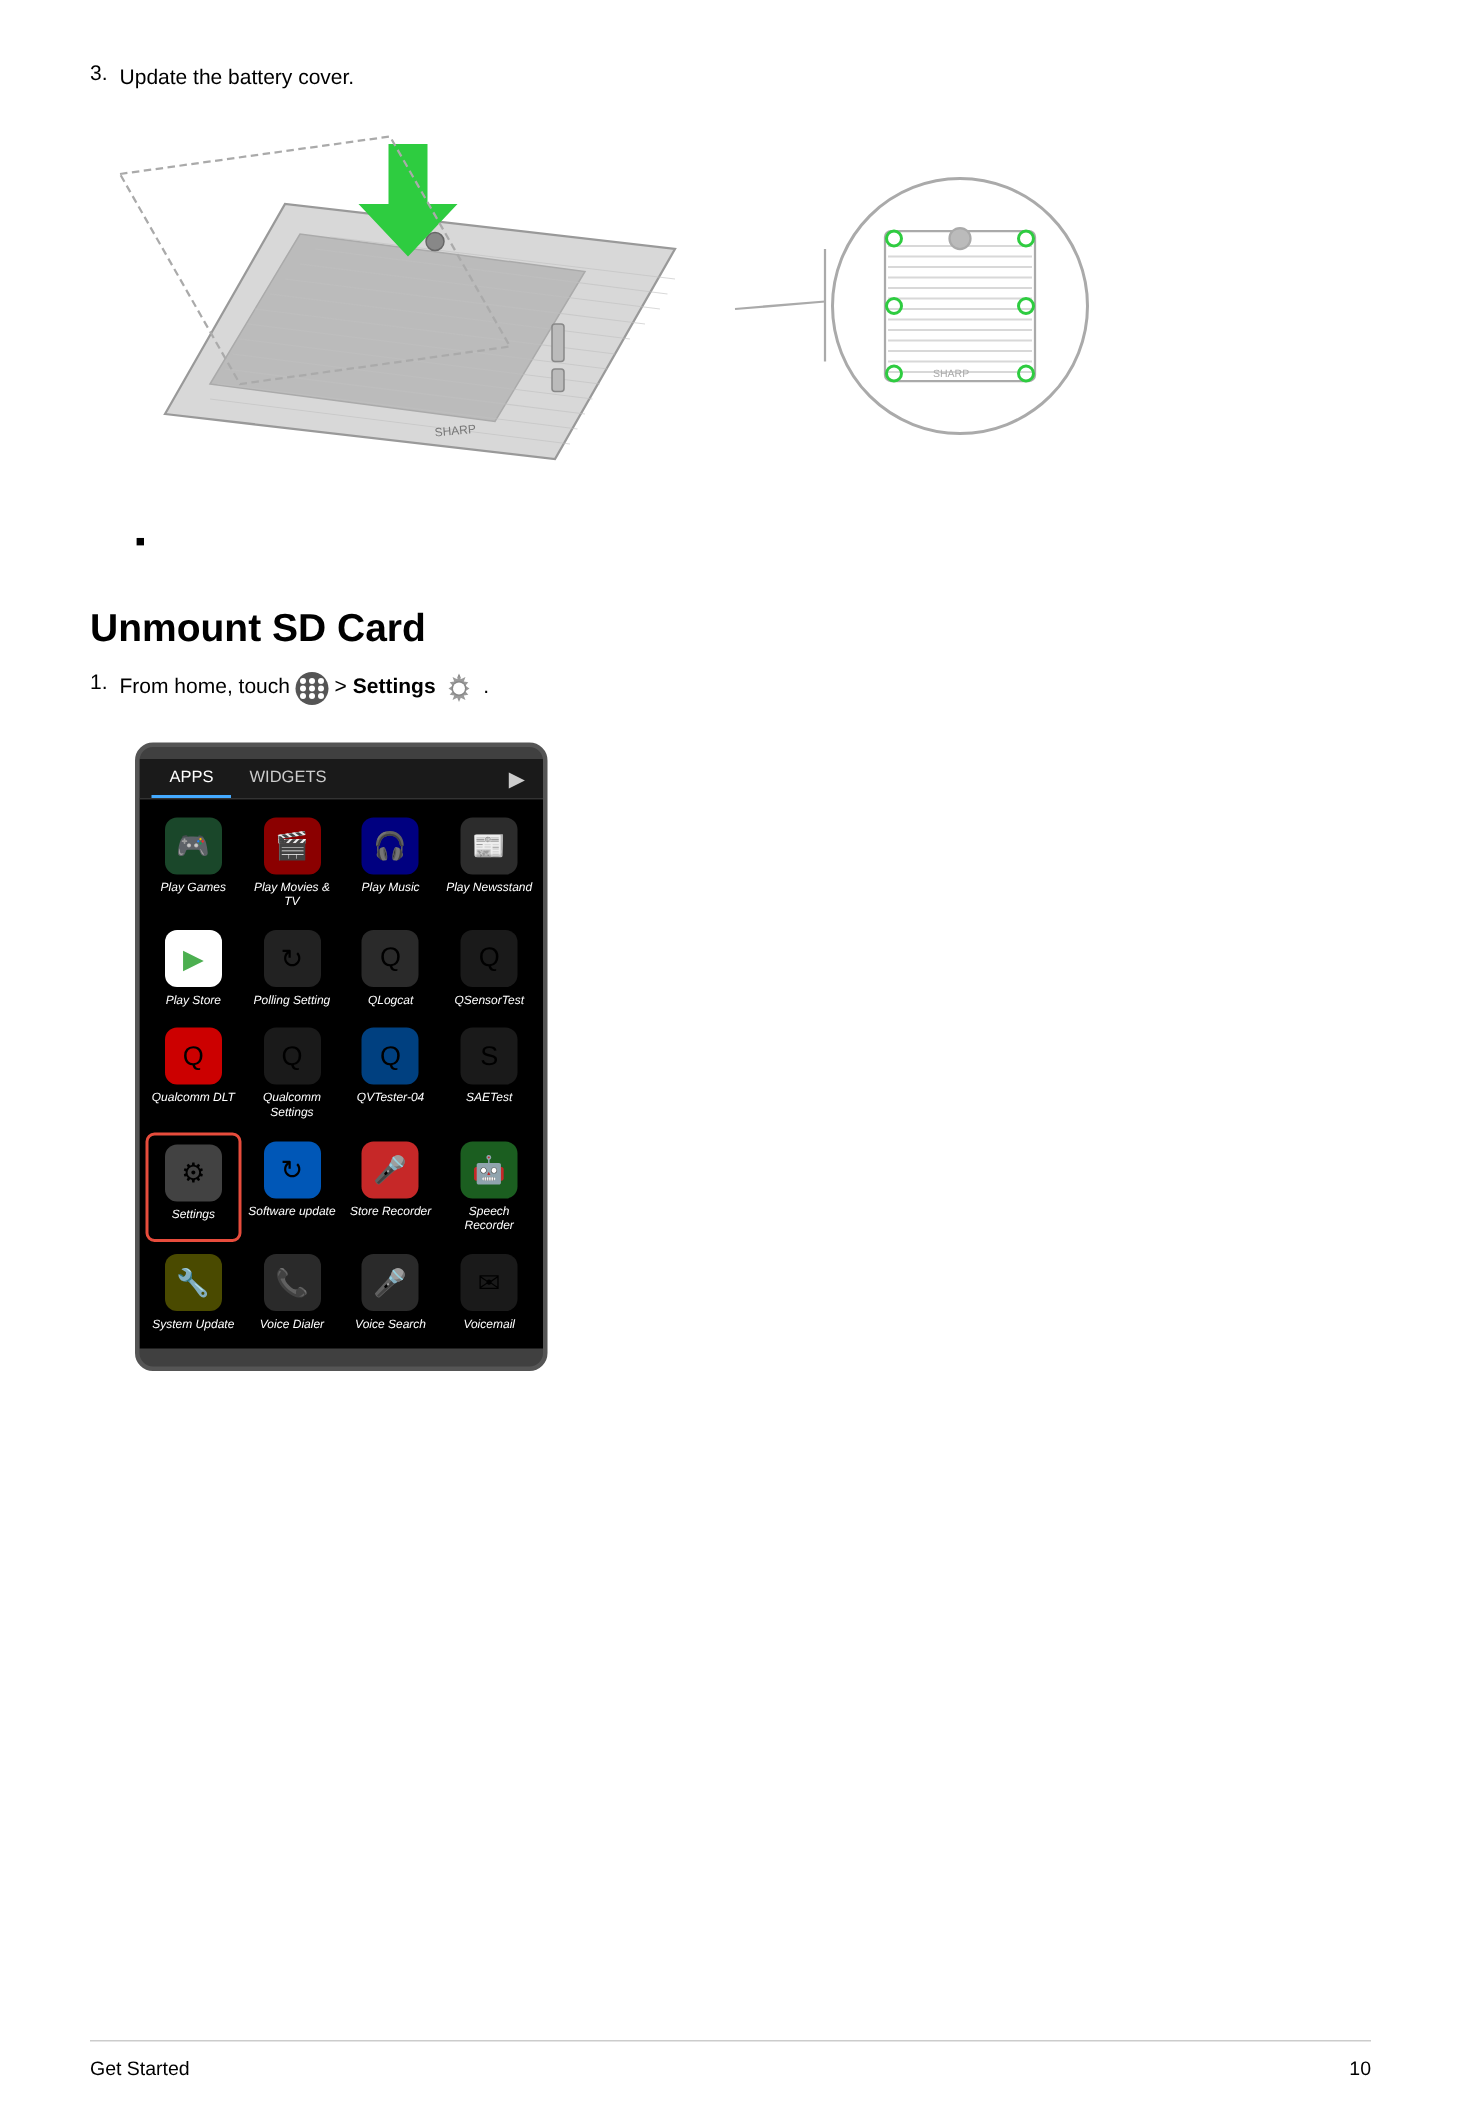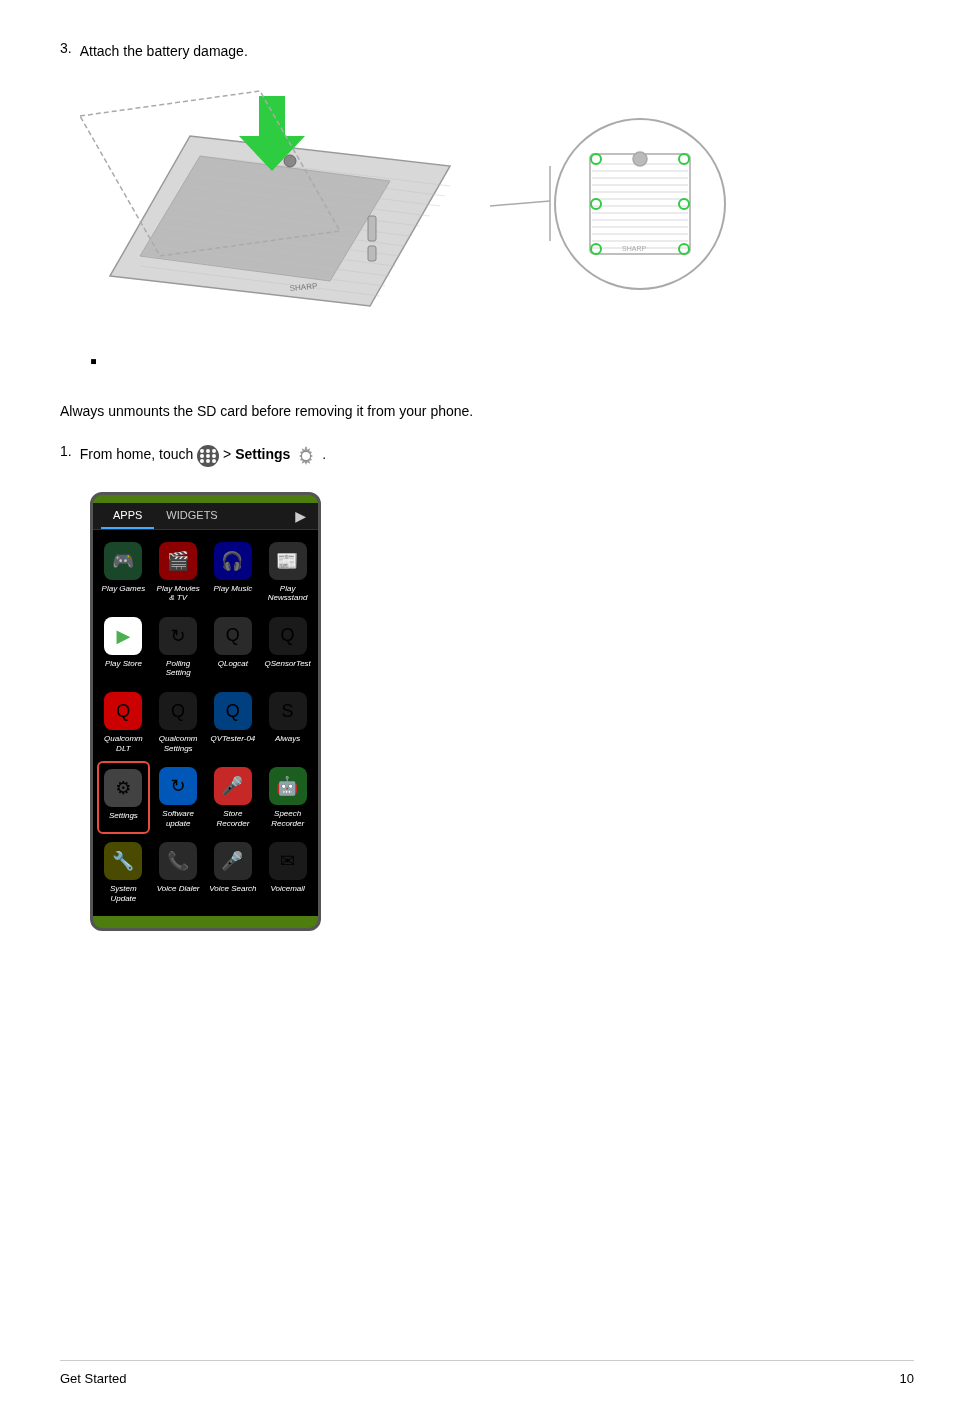--- a/index.html
+++ b/index.html
@@ -95,22 +95,22 @@
       height: 24px;
       vertical-align: middle;
       align-items: center;
       justify-content: center;
     }
     
     .phone-screenshot-container {
       margin: 20px 0 20px 30px;
     }
     .phone-screenshot {
-      width: 231px;
-      background: #4d7c0f;
+      width: 275px;
+      background: #404040;
       border: 3px solid #555;
       border-radius: 12px;
       overflow: hidden;
       padding: 8px 0 12px 0;
     }
     
     .tab-bar {
       display: flex;
       background: #1a1a1a;
       border-bottom: 1px solid #333;
@@ -208,21 +208,21 @@
       margin: 10px 0 20px 0;
     }
   </style>
 </head>
 <body>
 
 <div class="page">
 
   <div class="ordered-step">
     <span class="step-num">3.</span>
-    <span class="step-text">Attach the battery damage.</span>
+    <span class="step-text">Update the battery cover.</span>
   </div>
 
   <div class="svg-diagram">
     <svg width="680" height="240" viewBox="0 0 680 240">
 
       <g transform="translate(30,20)">
 
         <polygon points="20,170 280,200 360,60 100,30" fill="#d8d8d8" stroke="#999" stroke-width="1.5"></polygon>
 
         <polygon points="50,150 240,175 300,75 110,50" fill="#bbb" stroke="#aaa" stroke-width="1"></polygon>
@@ -287,21 +287,21 @@
       <circle cx="580" cy="73" r="7" fill="#bbb" stroke="#aaa" stroke-width="1.5"></circle>
 
       <text x="562" y="165" font-size="7" fill="#aaa">SHARP</text>
     </svg>
   </div>
 
   <div class="bullet-section">
     <span class="bullet">▪</span>
   </div>
 
-  <p class="section-intro">Always unmounts the SD card before removing it from your phone.</p>
+  <h2 class="section-heading">Unmount SD Card</h2>
 
   <div class="ordered-step">
     <span class="step-num">1.</span>
     <span class="step-text">
       From home, touch
       
       <span class="apps-icon">
         <span class="apps-icon-inner">
           <span class="apps-dot"></span>
           <span class="apps-dot"></span>
@@ -380,21 +380,21 @@
           <div class="app-item">
             <div class="app-icon icon-qualcomm-set">Q</div>
             <div class="app-label">Qualcomm Settings</div>
           </div>
           <div class="app-item">
             <div class="app-icon icon-qvtester">Q</div>
             <div class="app-label">QVTester-04</div>
           </div>
           <div class="app-item">
             <div class="app-icon icon-saetest">S</div>
-            <div class="app-label">Always</div>
+            <div class="app-label">SAETest</div>
           </div>
           <div class="app-item highlighted">
             <div class="app-icon icon-settings">⚙</div>
             <div class="app-label">Settings</div>
           </div>
           <div class="app-item">
             <div class="app-icon icon-software">↻</div>
             <div class="app-label">Software update</div>
           </div>
           <div class="app-item">

